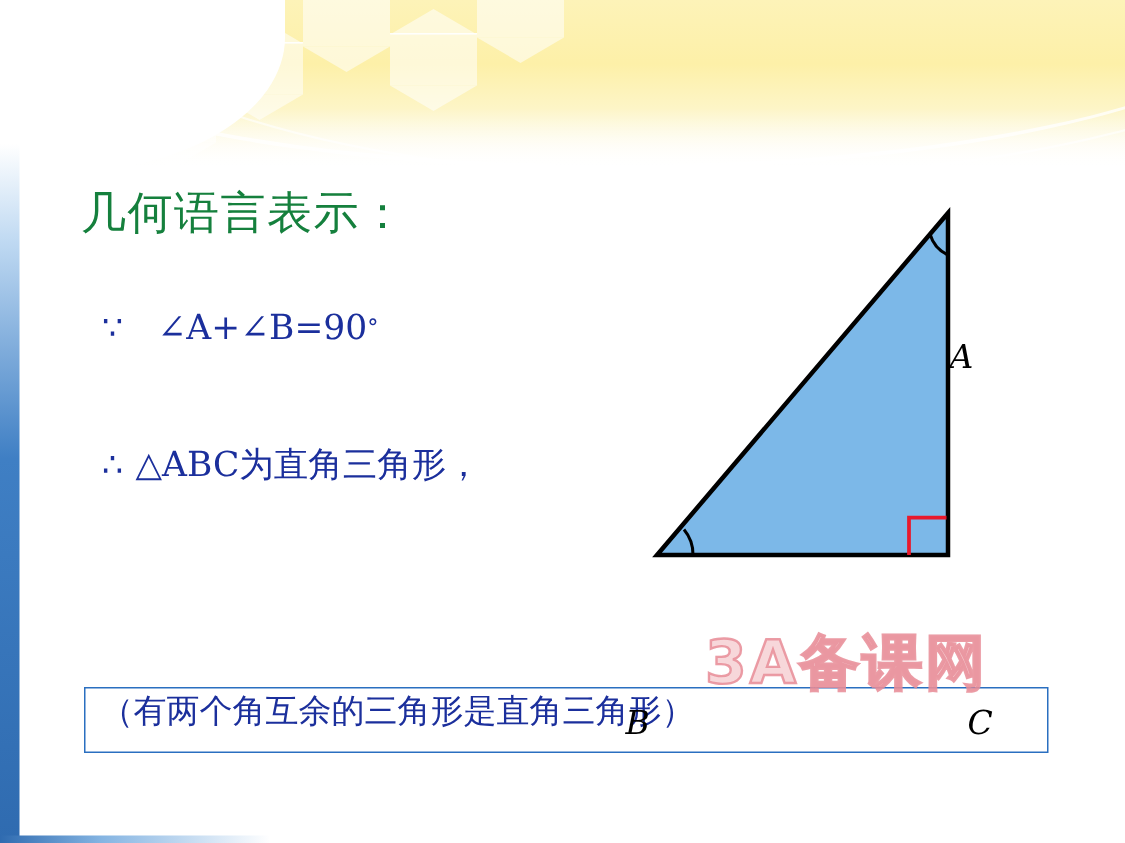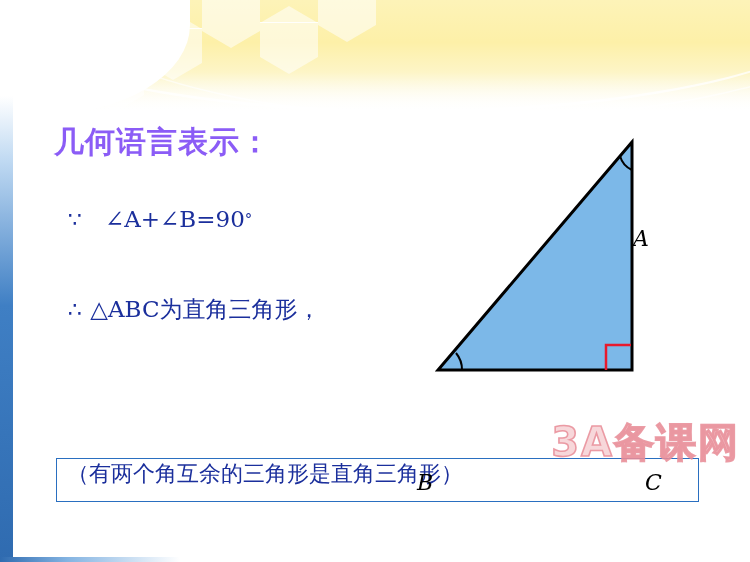--- a/index.html
+++ b/index.html
@@ -85,23 +85,23 @@
     position: absolute;
     left: 0; bottom: 0;
     width: 750px; height: 5px;
     background: linear-gradient(90deg, #2f6bb0 0%, #84b4e2 9%, #ffffff 24%, #ffffff 100%);
   }
   
   .title {
     position: absolute;
     left: 54px; top: 122px;
     font-family: "DejaVu Sans", sans-serif;
-    font-weight: bold;
+    font-weight: normal;
     font-size: 30px;
-    color: #8b5cf6;
+    color: #15803d;
     letter-spacing: 1px;
   }
   .stmt {
     position: absolute;
     font-family: "DejaVu Serif", serif;
     color: #1b2f9c;
     font-size: 23px;
     white-space: nowrap;
   }
   .stmt-1 { left: 68px; top: 206px; }
@@ -144,21 +144,21 @@
     color: #000000;
   }
   .label-A { left: 233px; top: 114px; }
   .label-B { left: 17px;  top: 358px; }
   .label-C { left: 245px; top: 358px; }
   
   .watermark {
     position: absolute;
     left: 470px; top: 414px;
     width: 270px;
-    text-align: right;
+    text-align: left;
     pointer-events: none;
   }
   .wm-line {
     font-family: "DejaVu Sans", sans-serif;
     font-weight: bold;
     font-size: 40px;
     letter-spacing: 2px;
     color: rgba(255,255,255,0.0);
     -webkit-text-stroke: 1.6px rgba(232,140,150,0.85);
     text-shadow: 0 0 1px rgba(232,140,150,0.35);

